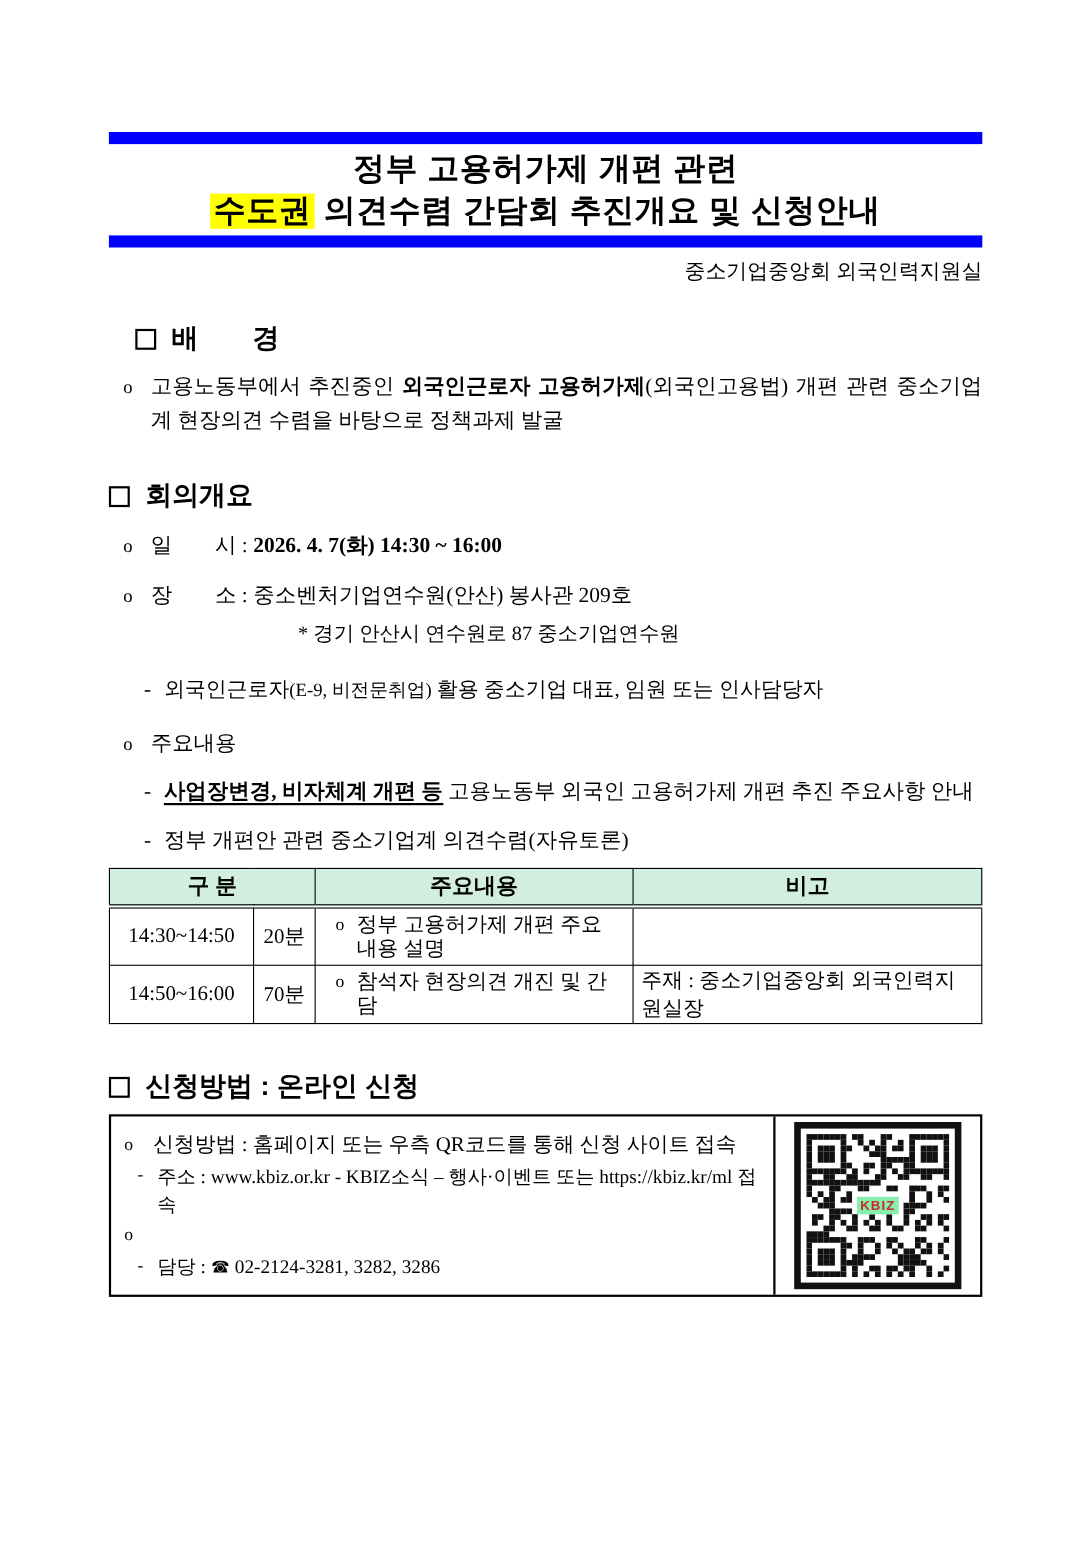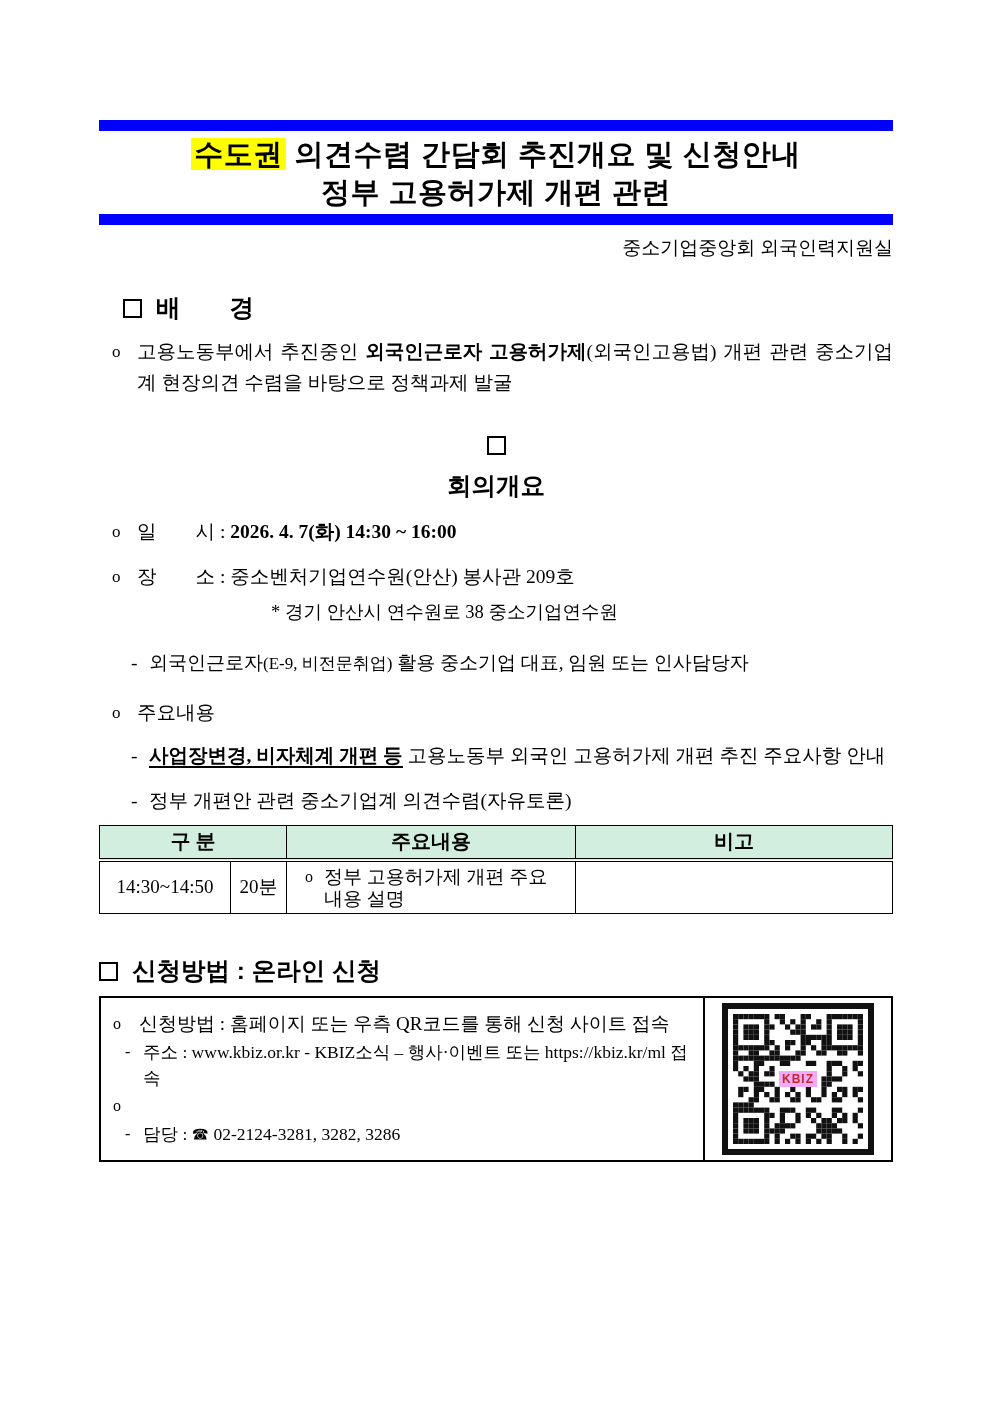--- a/index.html
+++ b/index.html
@@ -24,21 +24,21 @@
   .doc-title{font-family:"Liberation Sans","DejaVu Sans",sans-serif;font-weight:700;
     font-size:29px;line-height:38px;text-align:center;letter-spacing:0.5px;margin:4px 0 3px 0;}
   .hl{background:var(--highlight-yellow,#ff0);padding:0 3px;}
   .byline{margin-top:10px;font-size:19px;text-align:right;line-height:26px;}
 
   
   .sec-head{display:flex;align-items:center;gap:14px;
     font-family:"Liberation Sans","DejaVu Sans",sans-serif;font-weight:700;
     font-size:24.5px;line-height:33px;}
   .mt-bg{margin-top:30px;padding-left:24px;}
-  .mt-meet{margin-top:36px;flex-direction:column;}
+  .mt-meet{margin-top:36px;}
   .mt-sched{margin-top:34px;}
   .mt-apply{margin-top:40px;}
   .sq{width:19px;height:19px;border:2.5px solid #000;flex:0 0 auto;margin-top:2px;background:#fff;}
   .sec-title{white-space:pre;}
 
   
   .item{display:flex;font-size:19.5px;line-height:31px;}
   .item .marker{flex:0 0 auto;}
   .o-item .marker{width:38px;padding-left:13px;font-size:17px;}
   .d-item .marker{width:18px;padding-left:0;margin-left:32px;}
@@ -78,34 +78,34 @@
   .apply-box{margin-top:9px;border:2px solid #000;display:flex;height:166px;}
   .apply-left{flex:1;padding:13px 4px 13px 12px;display:flex;flex-direction:column;justify-content:space-between;}
   .a-line{display:flex;font-size:19px;line-height:26px;}
   .a-line .marker{flex:0 0 26px;font-size:16px;}
   .a-sub{padding-left:12px;font-size:17.5px;}
   .a-sub .marker{flex:0 0 18px;}
   .apply-right{flex:0 0 188px;border-left:2px solid #000;display:flex;align-items:center;justify-content:center;}
   .qr{position:relative;width:152px;height:152px;border:6px solid #111;background:#fff;padding:5px;}
   .qr svg{display:block;width:130px;height:130px;fill:#111;}
   .qr-label{position:absolute;top:50%;left:50%;transform:translate(-50%,-50%);
-    background:#f0abfc;color:var(--qr-label-red,#c42a2a);
+    background:#86efac;color:var(--qr-label-red,#c42a2a);
     font-family:"Liberation Sans","DejaVu Sans",sans-serif;font-weight:700;
     font-size:12px;letter-spacing:1px;padding:1px 3px;}
 </style>
 </head>
 <body>
 
 <div class="page">
   <div class="content">
 
     <div class="bar bar-top"></div>
     <div class="doc-title">
+      <div>정부 고용허가제 개편 관련</div>
       <div><span class="hl">수도권</span><span> 의견수렴 간담회 추진개요 및 신청안내</span></div>
-      <div>정부 고용허가제 개편 관련</div>
     </div>
     <div class="bar"></div>
     <div class="byline">중소기업중앙회 외국인력지원실</div>
 
     <div class="sec-head mt-bg">
       <span class="sq"></span>
       <span class="sec-title">배　　경</span>
     </div>
     <div class="item o-item mt12">
       <span class="marker">o</span>
@@ -119,21 +119,21 @@
 
     <div class="item o-item mt14">
       <span class="marker">o</span>
       <div class="itext"><span class="label">일　　시</span><span> : </span><span class="bold">2026. 4. 7(화) 14:30 ~ 16:00</span></div>
     </div>
 
     <div class="item o-item mt14">
       <span class="marker">o</span>
       <div class="itext"><span class="label">장　　소</span><span> : </span><span>중소벤처기업연수원(안산) 봉사관 209호</span></div>
     </div>
-    <div class="note-line">* 경기 안산시 연수원로 38 중소기업연수원</div>
+    <div class="note-line">* 경기 안산시 연수원로 87 중소기업연수원</div>
 
     <div class="item d-item mt20">
       <span class="marker">-</span>
       <div class="itext" style="font-size:19px;"><span>외국인근로자</span><span class="small-paren">(E-9, 비전문취업)</span><span> 활용 중소기업 대표, 임원 또는 인사담당자</span></div>
     </div>
 
     <div class="item o-item mt18">
       <span class="marker">o</span>
       <div class="itext">주요내용</div>
     </div>
@@ -167,20 +167,31 @@
         <tr class="row1">
           <td class="c">14:30~14:50</td>
           <td class="c">20분</td>
           <td>
             <div class="cell-flex">
               <span class="cmark">o</span>
               <span class="ctext">정부 고용허가제 개편 주요 내용 설명</span>
             </div>
           </td>
           <td class="note-cell"></td>
+        </tr>
+        <tr class="row2">
+          <td class="c">14:50~16:00</td>
+          <td class="c">70분</td>
+          <td>
+            <div class="cell-flex">
+              <span class="cmark">o</span>
+              <span class="ctext">참석자 현장의견 개진 및 간담</span>
+            </div>
+          </td>
+          <td class="note-cell">주재 : 중소기업중앙회 외국인력지원실장</td>
         </tr>
       </tbody>
     </table>
 
     <div class="sec-head mt-apply">
       <span class="sq"></span>
       <span class="sec-title">신청방법 : 온라인 신청</span>
     </div>
 
     <div class="apply-box">

